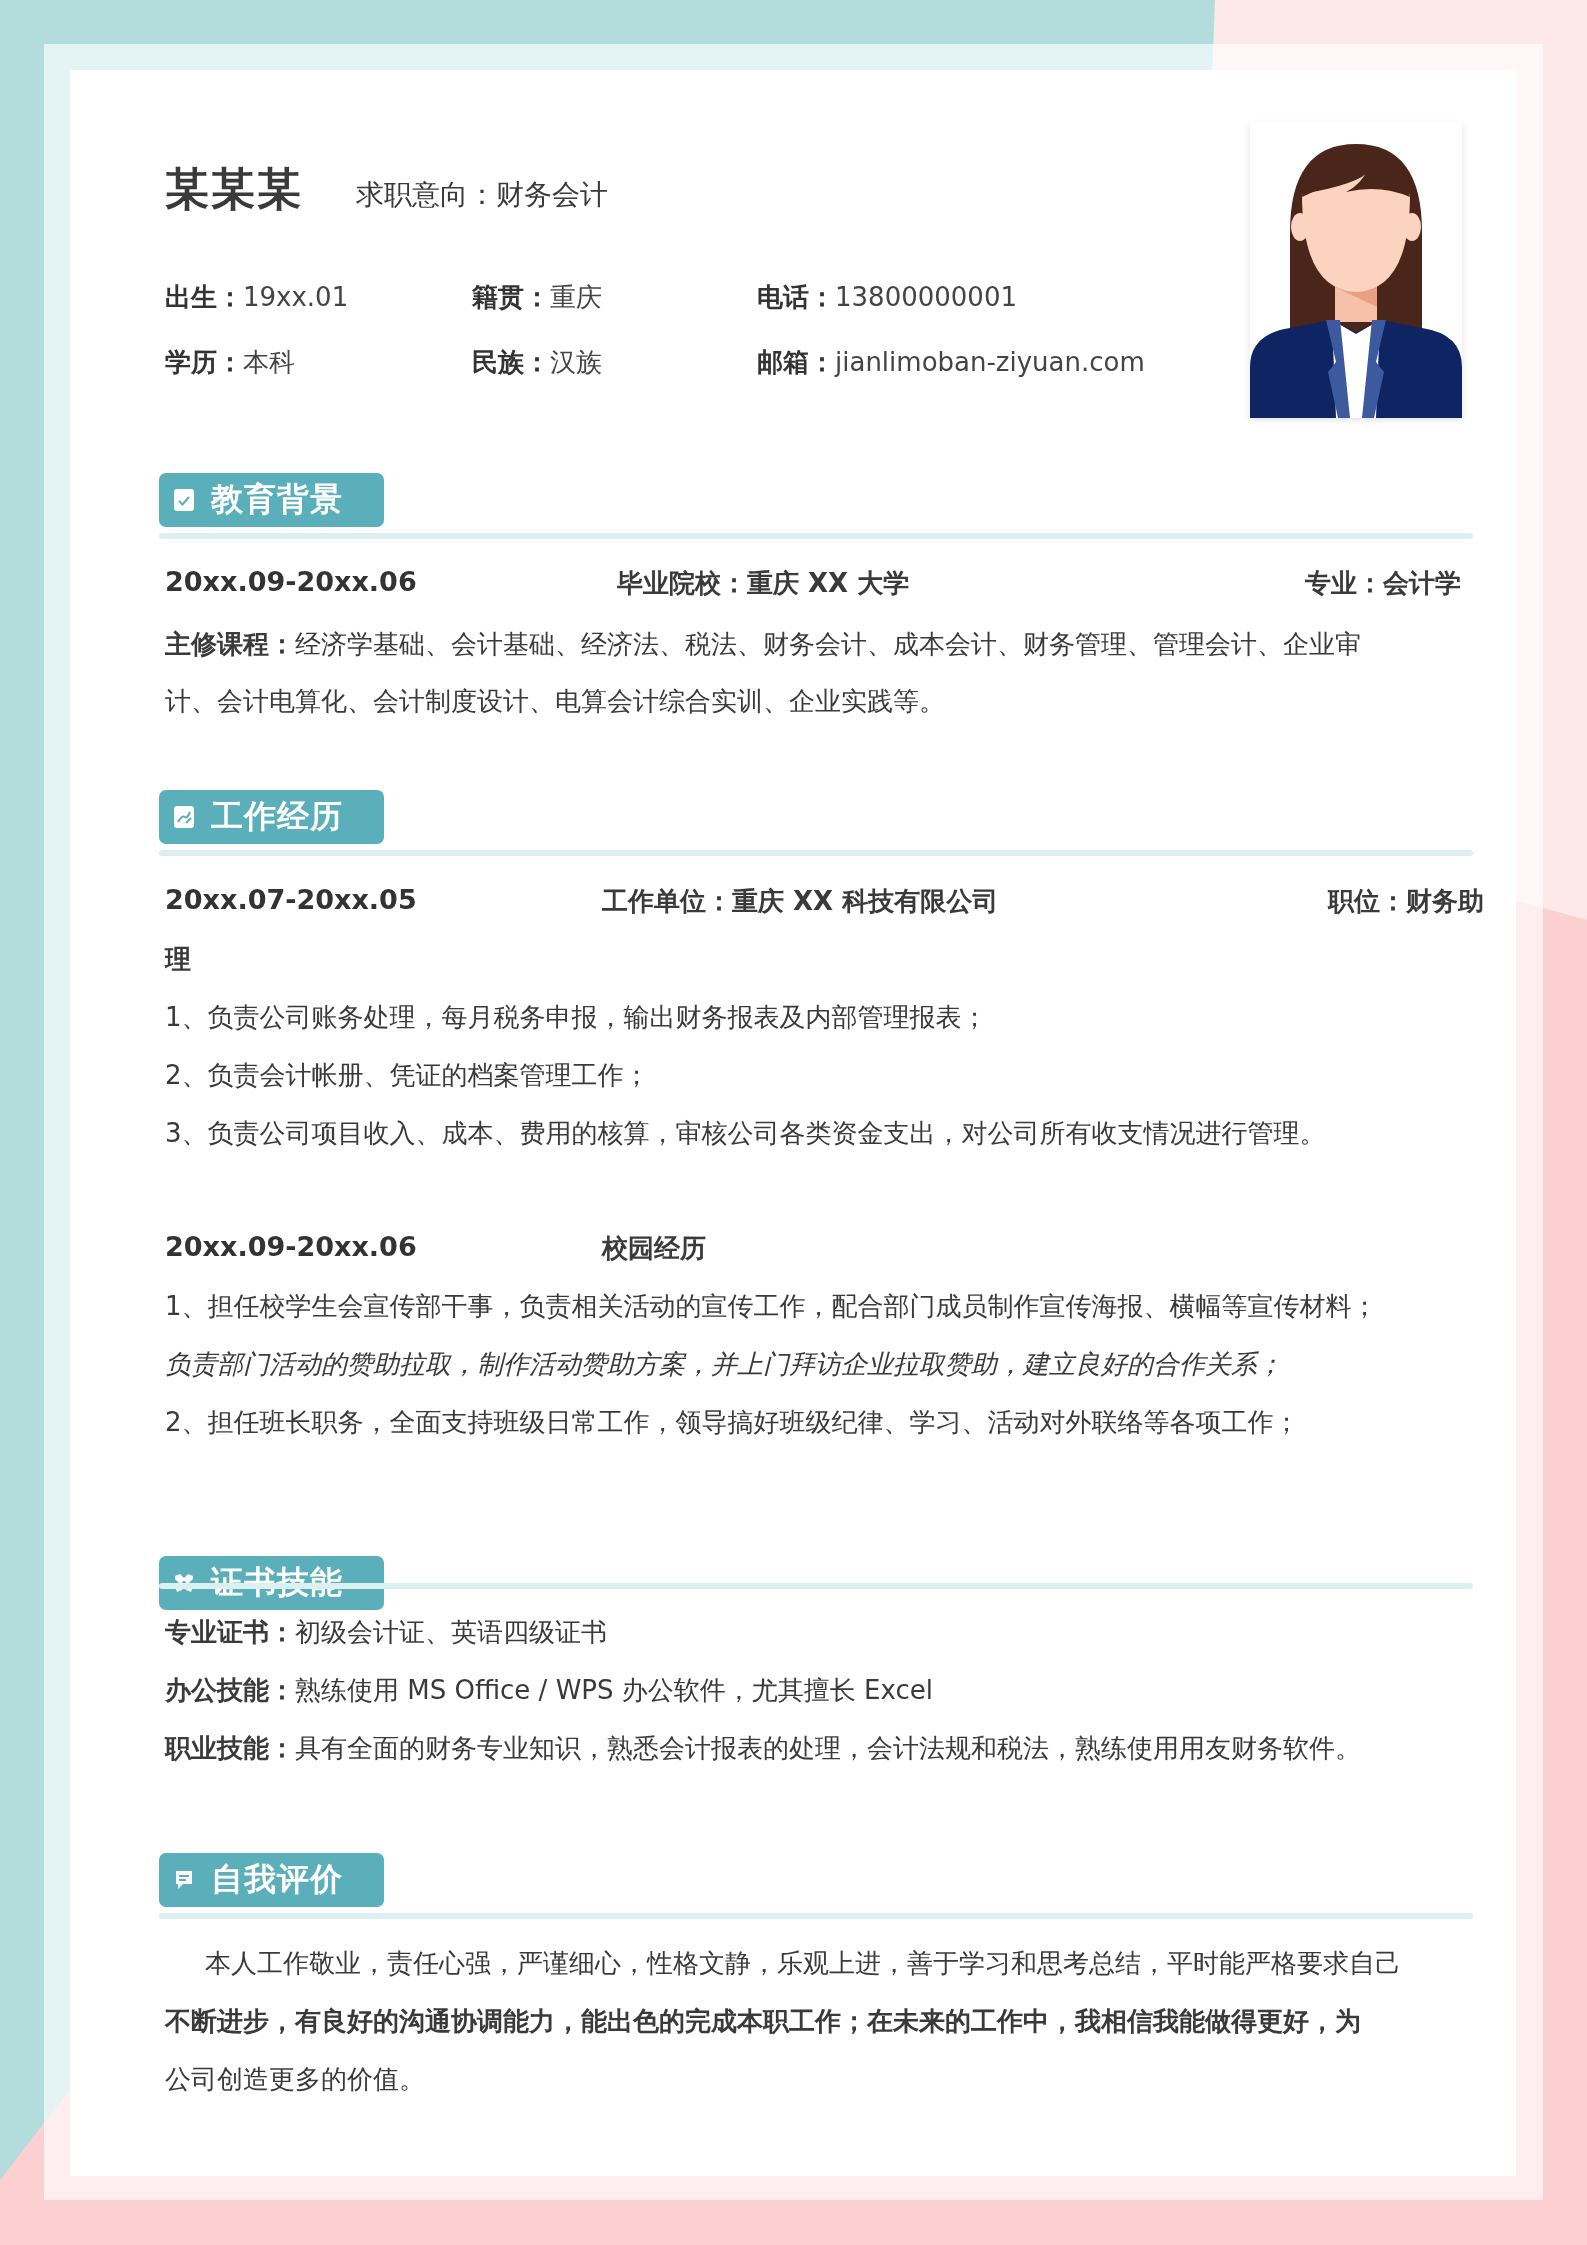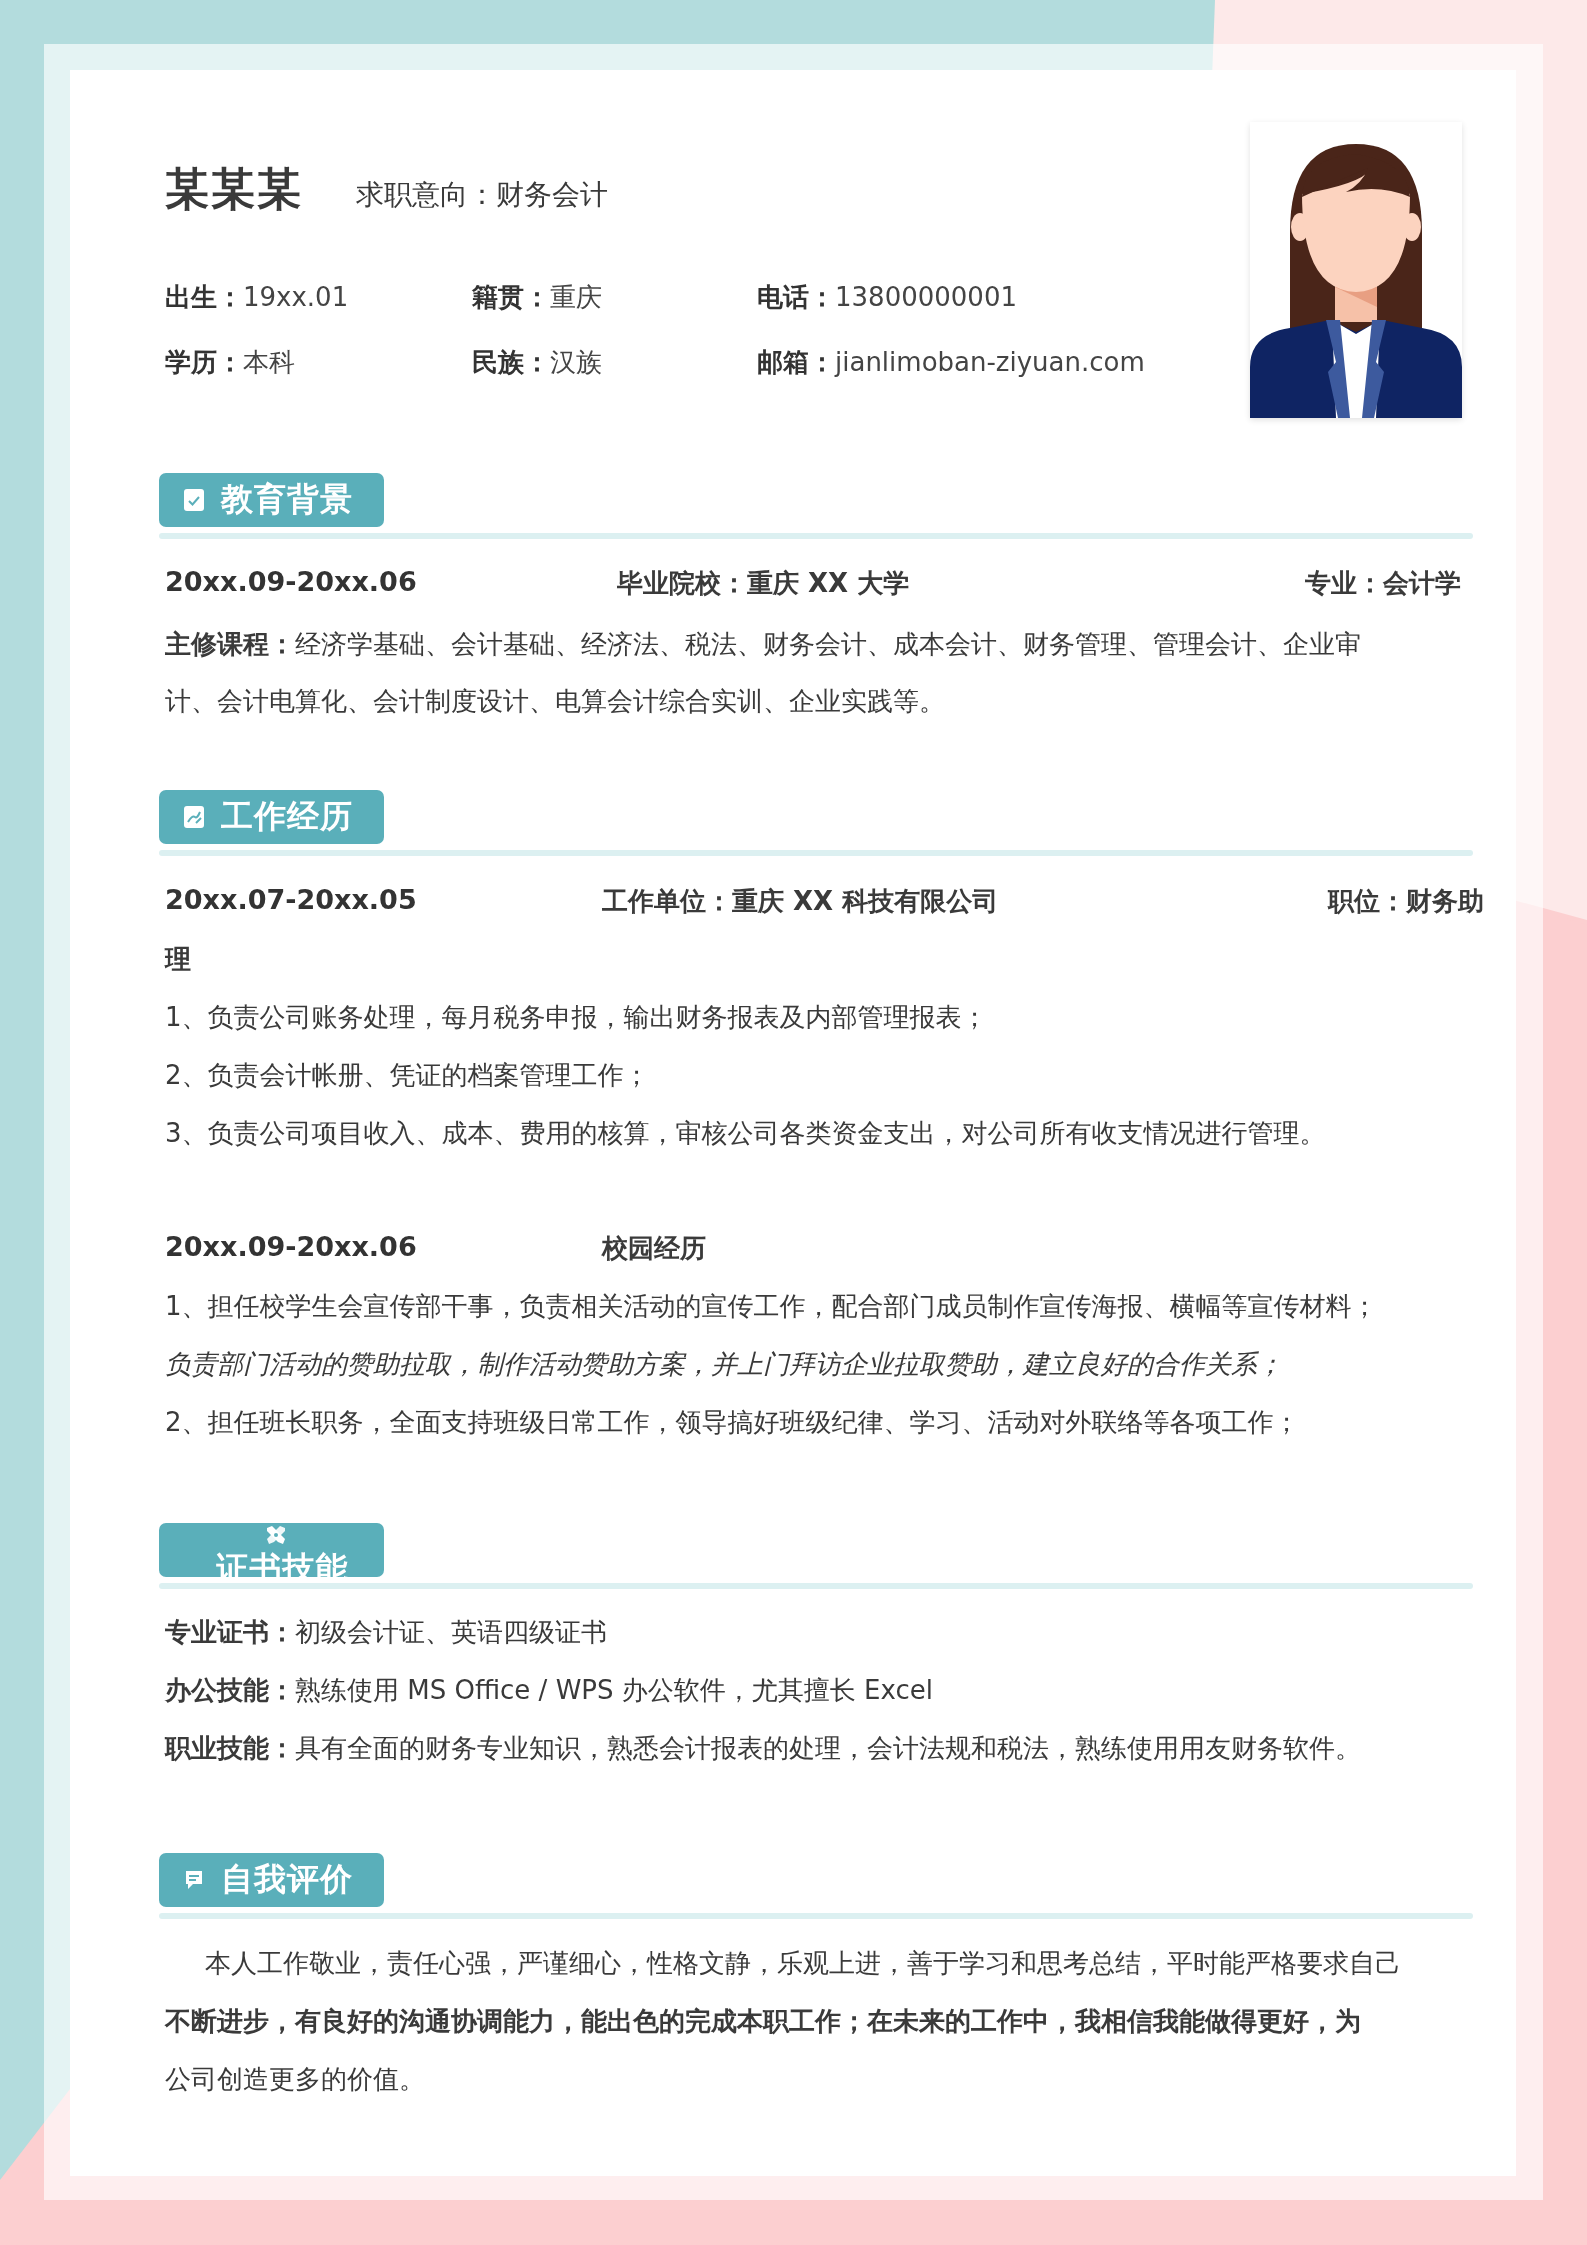--- a/index.html
+++ b/index.html
@@ -28,21 +28,21 @@
   .info .lbl { font-weight: bold; color: #333; }
 
   .photo {
     position: absolute; left: 1250px; top: 122px; width: 212px; height: 296px;
     background: #fff; box-shadow: 0 2px 6px rgba(0,0,0,0.12);
   }
 
   .sec-head {
     position: absolute; left: 159px; width: 225px; height: 54px;
     background: #5aafba; border-radius: 7px;
-    display: flex; align-items: center; padding-left: 22px;
+    display: flex; align-items: center; padding-left: 12px;
   }
   .sec-head .ico { width: 26px; height: 26px; margin-right: 14px; display: flex; align-items: center; justify-content: center; }
   .sec-head .ttl { color: #fff; font-size: 32px; font-weight: bold; letter-spacing: 1px; }
   .sec-line {
     position: absolute; left: 159px; width: 1314px; height: 6px;
     background: #dcf0f1; border-radius: 3px;
   }
 
   .txt { font-size: 26px; color: #3a3a3a; }
   .bold { font-weight: bold; }
@@ -150,21 +150,21 @@
 
 <div class="abs date" style="left:165px; top:1231px;">20xx.09-20xx.06</div>
 <div class="abs txt bold" style="left:602px; top:1231px;">校园经历</div>
 <div class="abs txt" style="left:165px; top:1289px;">1、担任校学生会宣传部干事，负责相关活动的宣传工作，配合部门成员制作宣传海报、横幅等宣传材料；</div>
 <div class="abs txt" style="left:165px; top:1347px;font-style:italic;">负责部门活动的赞助拉取，制作活动赞助方案，并上门拜访企业拉取赞助，建立良好的合作关系；</div>
 <div class="abs txt" style="left:165px; top:1405px;">2、担任班长职务，全面支持班级日常工作，领导搞好班级纪律、学习、活动对外联络等各项工作；</div>
 <div class="clipped">
     <span>&nbsp;</span>
   </div>
 
-<div class="sec-head" style="top:1523px;flex-direction:column;">
+<div class="sec-head" style="top:1556px;">
   <span class="ico">
     <svg width="24" height="24" viewBox="0 0 24 24">
         <path d="M3,5 L8,3 L21,16 L19,21 L14,19 L3,8 Z" fill="#fff"></path>
         <path d="M21,5 L16,3 L3,16 L5,21 L10,19 L21,8 Z" fill="#fff" opacity="0.9"></path>
         <circle cx="12" cy="12" r="2" fill="#5aafba"></circle>
       </svg>
   </span>
   <span class="ttl">证书技能</span>
 </div>
 <div class="sec-line" style="top:1583px;"></div>

